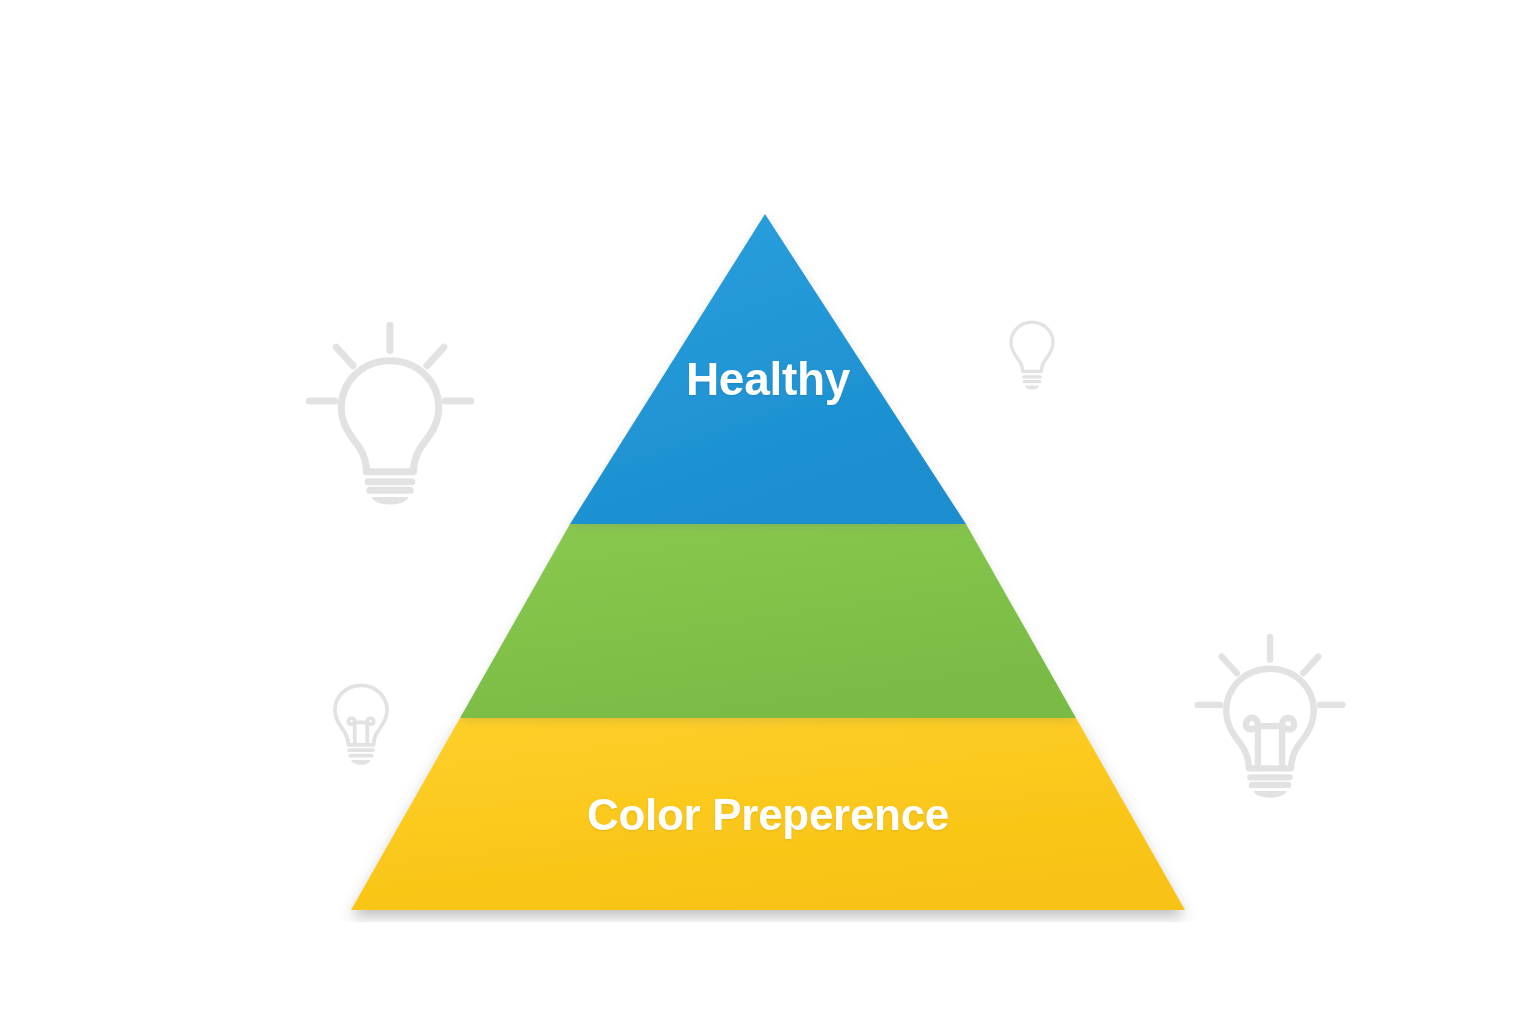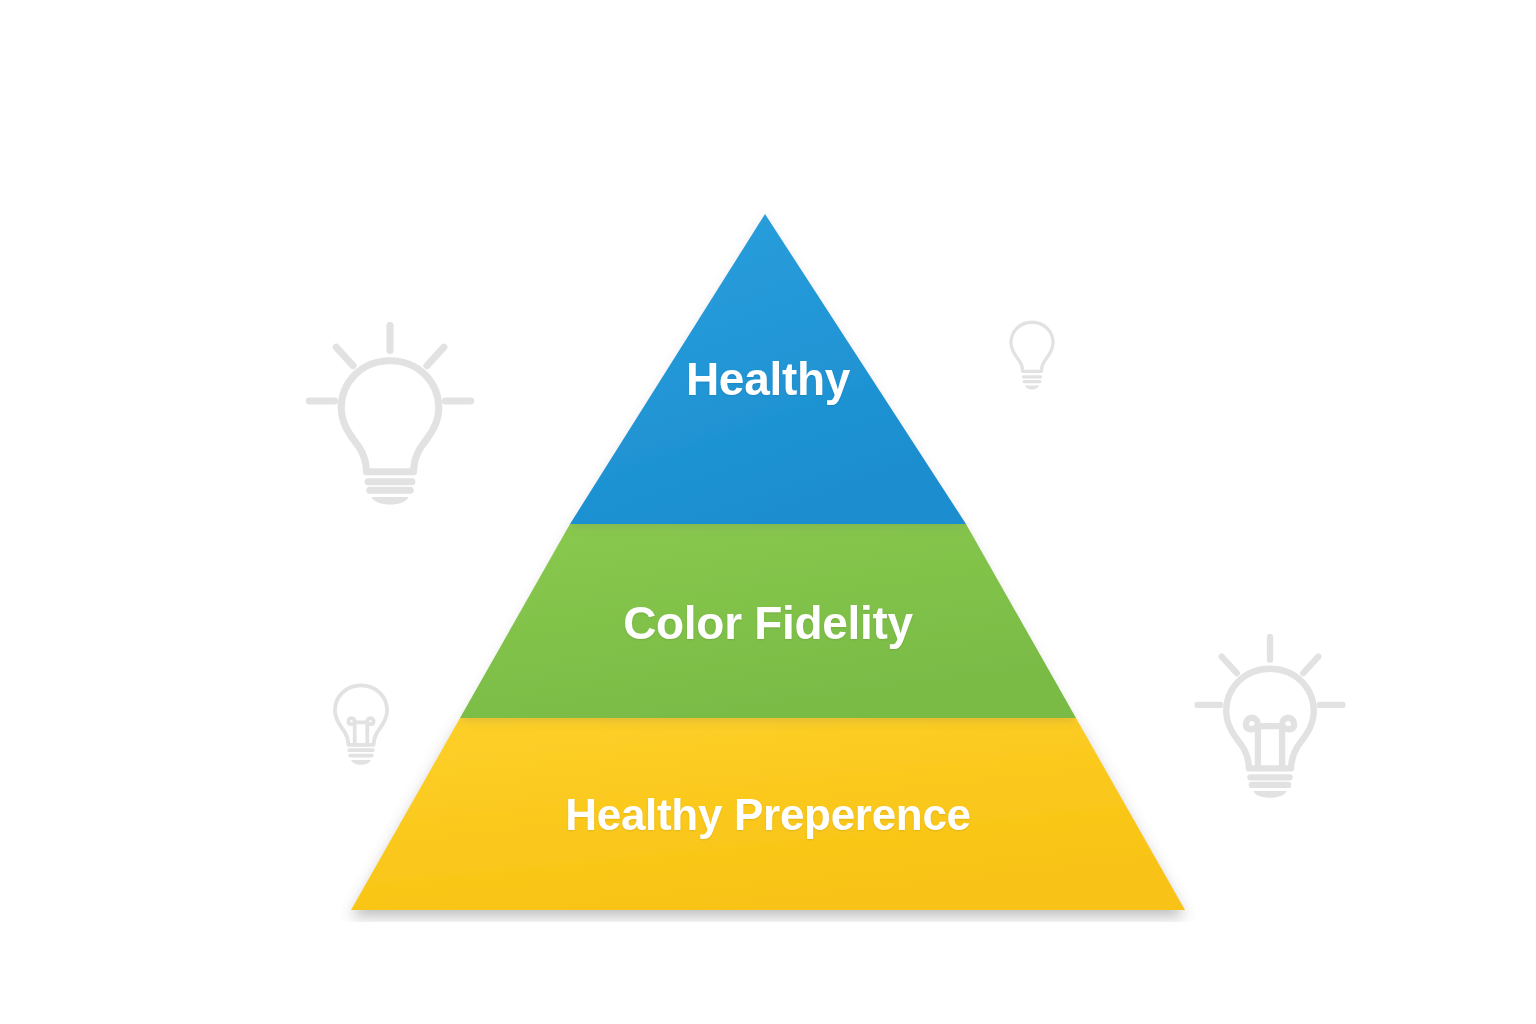--- a/index.html
+++ b/index.html
@@ -164,22 +164,19 @@
 
       <g>
         <polygon points="425,8 230,318 626,318" fill="url(#gradBlue)" filter="url(#softShadow)"></polygon>
       </g>
     </svg>
 
     <div class="tier-label" id="label-tier-0">
       <div>Healthy</div>
     </div>
 
-    <div class="tier-label" id="label-tier-1">
-      <div>Color Fidelity</div>
-    </div>
 
     <div class="tier-label" id="label-tier-2">
-      <div>Healthy Preperence</div>
+      <div>Color Preperence</div>
     </div>
 
   </div>
 </div>
 
 </body></html>

